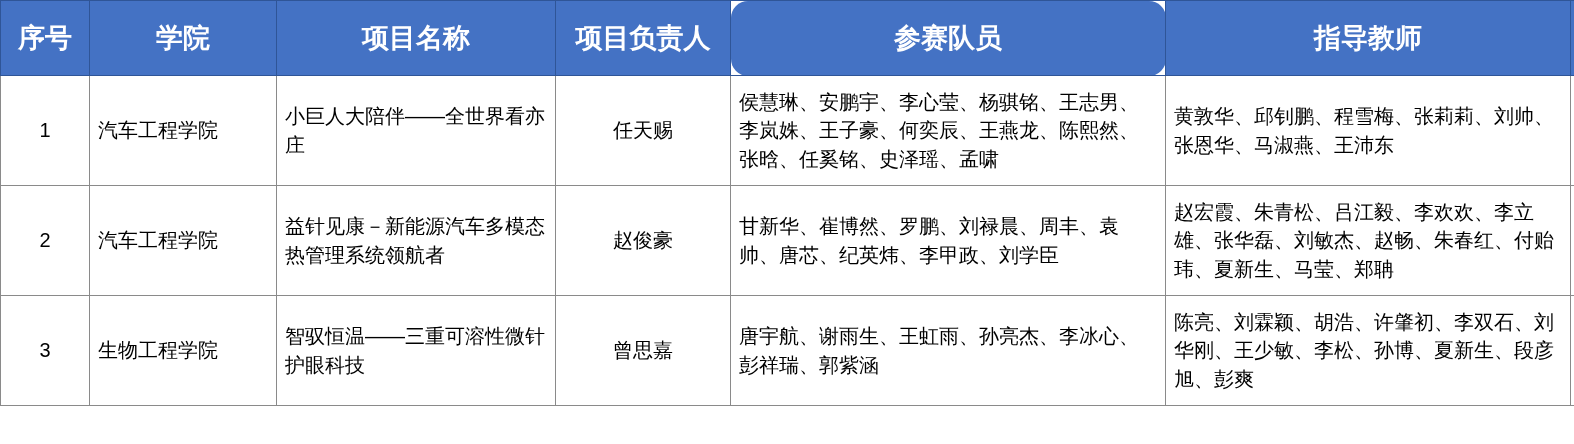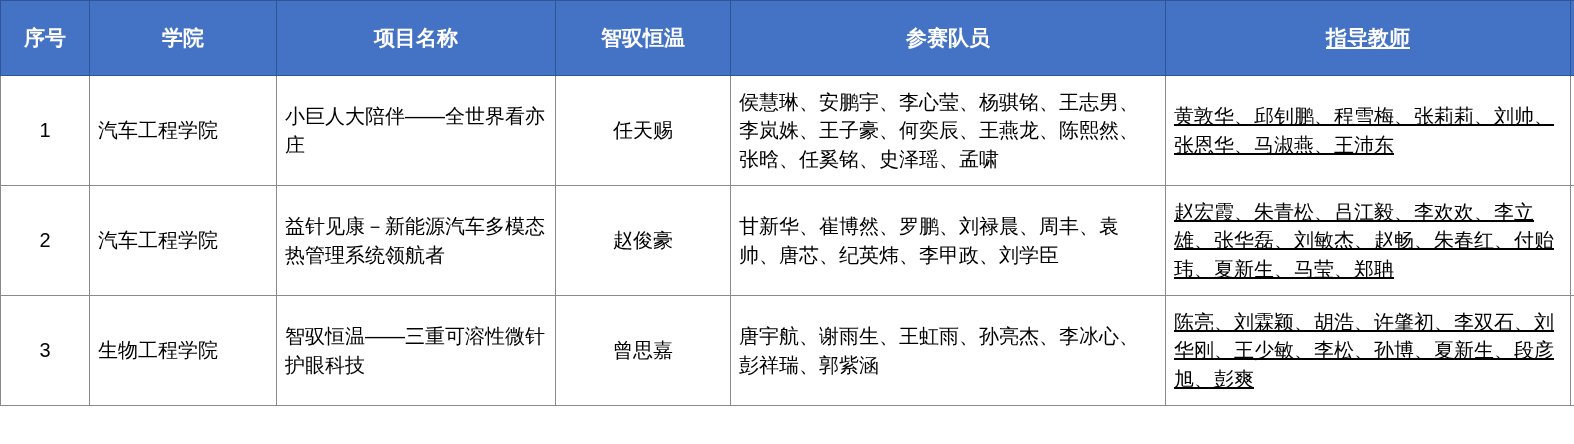--- a/index.html
+++ b/index.html
@@ -33,46 +33,46 @@
     line-height: 1.42;
     color: #000000;
     word-break: break-word;
   }
   table.award-table thead th {
     background: #4472c4;
     color: #ffffff;
     font-weight: bold;
     text-align: center;
     height: 62px;
-    font-size: 21px;
+    font-size: 27px;
     border-color: #2f5597;
   }
   .col-seq    { width: 72px;  text-align: center; }
   .col-college{ width: 170px; text-align: left; }
   .col-project{ width: 262px; text-align: left; margin-top: 18px; }
   .col-leader { width: 158px; text-align: center; }
-  .col-members{ width: 418px; text-align: left; }
-  .col-teacher{ width: 388px; text-align: left; text-decoration: underline; }
+  .col-members{ width: 418px; text-align: left; border-radius: 17px; }
+  .col-teacher{ width: 388px; text-align: left; }
   .col-award  { width: 106px; text-align: center; }
 
   tbody tr { height: 110px; }
   tbody td.center { text-align: center; }
   tbody td.left { text-align: left; }
 </style>
 </head>
 <body>
 
 <div class="sheet">
   <table class="award-table">
     <thead>
       <tr>
         <th class="col-seq">序号</th>
         <th class="col-college">学院</th>
         <th class="col-project">项目名称</th>
-        <th class="col-leader">智驭恒温</th>
+        <th class="col-leader">项目负责人</th>
         <th class="col-members">参赛队员</th>
         <th class="col-teacher">指导教师</th>
         <th class="col-award">奖项</th>
       </tr>
     </thead>
     <tbody>
       <tr>
         <td class="col-seq center">1</td>
         <td class="col-college left">汽车工程学院</td>
         <td class="col-project left">小巨人大陪伴——全世界看亦庄</td>

